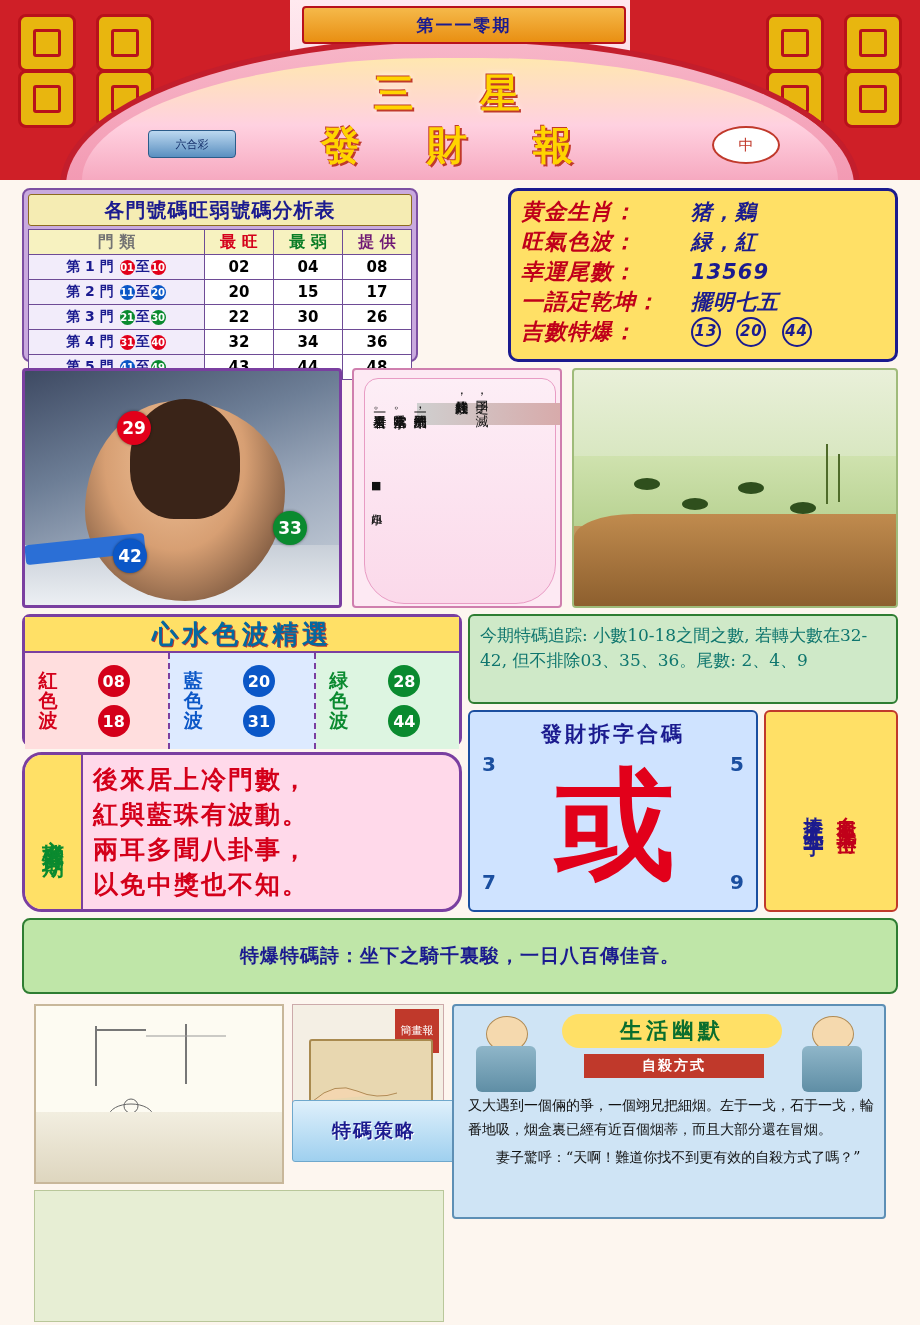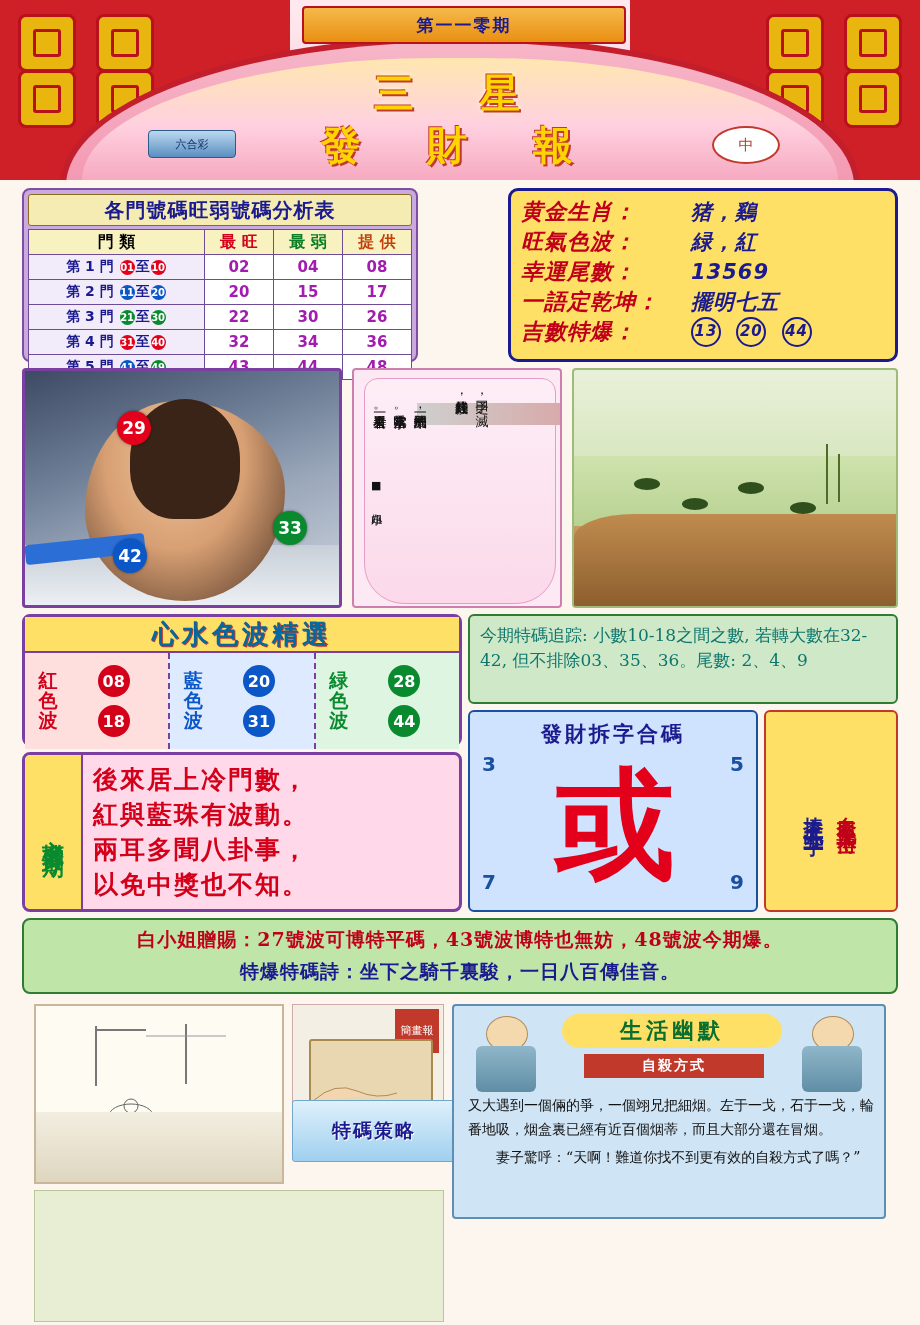--- a/index.html
+++ b/index.html
@@ -94,25 +94,25 @@
   .tbl-title{
     height:30px;background:#f5ecb3;border:1px solid #8c6a1f;border-radius:3px;
     color:#1b1b8f;font-size:20px;font-weight:bold;letter-spacing:1px;
     display:flex;align-items:center;justify-content:center;
   }
   table.an{border-collapse:collapse;width:100%;margin-top:3px;}
   table.an td,table.an th{
     border:1px solid #6e4b96;text-align:center;font-size:15px;height:22px;
     font-weight:bold;
   }
-  table.an thead th{background:#f7f2c0;color:#000000;font-size:16px;}
+  table.an thead th{background:#f7f2c0;color:#737373;font-size:16px;}
   table.an thead th.hot{color:#d4001a;}
   table.an thead th.cold{color:#0a7d26;}
-  table.an thead th.sup{color:#c2410c;margin-top:45px;}
-  table.an tbody td{background:#ffffff;color:#a21caf;}
+  table.an thead th.sup{color:#701a75;margin-top:45px;}
+  table.an tbody td{background:#ffffff;color:#000000;}
   table.an tbody td.men{background:#f2ecfa;color:#1b1b8f;font-size:14px;}
   .ball{
     display:inline-block;width:15px;height:15px;line-height:15px;border-radius:50%;
     color:#fff;font-size:10px;text-align:center;vertical-align:middle;margin:0 1px;
   }
   .b-red{background:#e2001a;}
   .b-blue{background:#0b57c7;}
   .b-green{background:#0a8a2f;}
 
   
@@ -235,21 +235,21 @@
   .track-box{
     left:468px;top:614px;width:430px;height:90px;
     background:#cfe9c8;border:2px solid #2e7d32;border-radius:6px;
     padding:7px 10px;color:#0f766e;font-size:17px;line-height:1.45;
     font-family:"DejaVu Serif","Liberation Serif",serif;
   }
 
   
   .poem-box{
     left:22px;top:752px;width:440px;height:160px;
-    border:3px solid #7a3fa0;border-radius:8px;background:#ffd9ea;
+    border:3px solid #7a3fa0;border-radius:20px;background:#ffd9ea;
     display:flex;overflow:hidden;
   }
   .poem-tag{
     width:56px;background:#ffe066;border-right:2px solid #7a3fa0;
     display:flex;align-items:center;justify-content:center;
   }
   .poem-tag span{
     writing-mode:vertical-rl;text-orientation:upright;
     font-size:22px;font-weight:bold;color:#0a8a2f;letter-spacing:4px;
   }
@@ -573,21 +573,20 @@
     <div class="corner" style="right:12px;bottom:16px;">9</div>
     <div class="char-big">或</div>
   </div>
 
   <div class="box slogan-box">
     <span class="blue">捧上三九十五字</span>
     <span>自命不凡大博士</span>
   </div>
 
   <div class="box note-box">
-    <div class="note-line">白小姐贈賜：27號波可博特平碼，43號波博特也無妨，48號波今期爆。</div>
     <div class="note-line blue">特爆特碼詩：坐下之騎千裏駿，一日八百傳佳音。</div>
   </div>
 
   <div class="box bot-left">
     <div class="sketch-ground"></div>
     <svg width="250" height="180">
       <line x1="60" y1="20" x2="60" y2="80" stroke="#777" stroke-width="2"></line>
       <line x1="60" y1="24" x2="110" y2="24" stroke="#777" stroke-width="2"></line>
       <line x1="150" y1="18" x2="150" y2="78" stroke="#777" stroke-width="2"></line>
       <line x1="110" y1="30" x2="190" y2="30" stroke="#999" stroke-width="1"></line>

